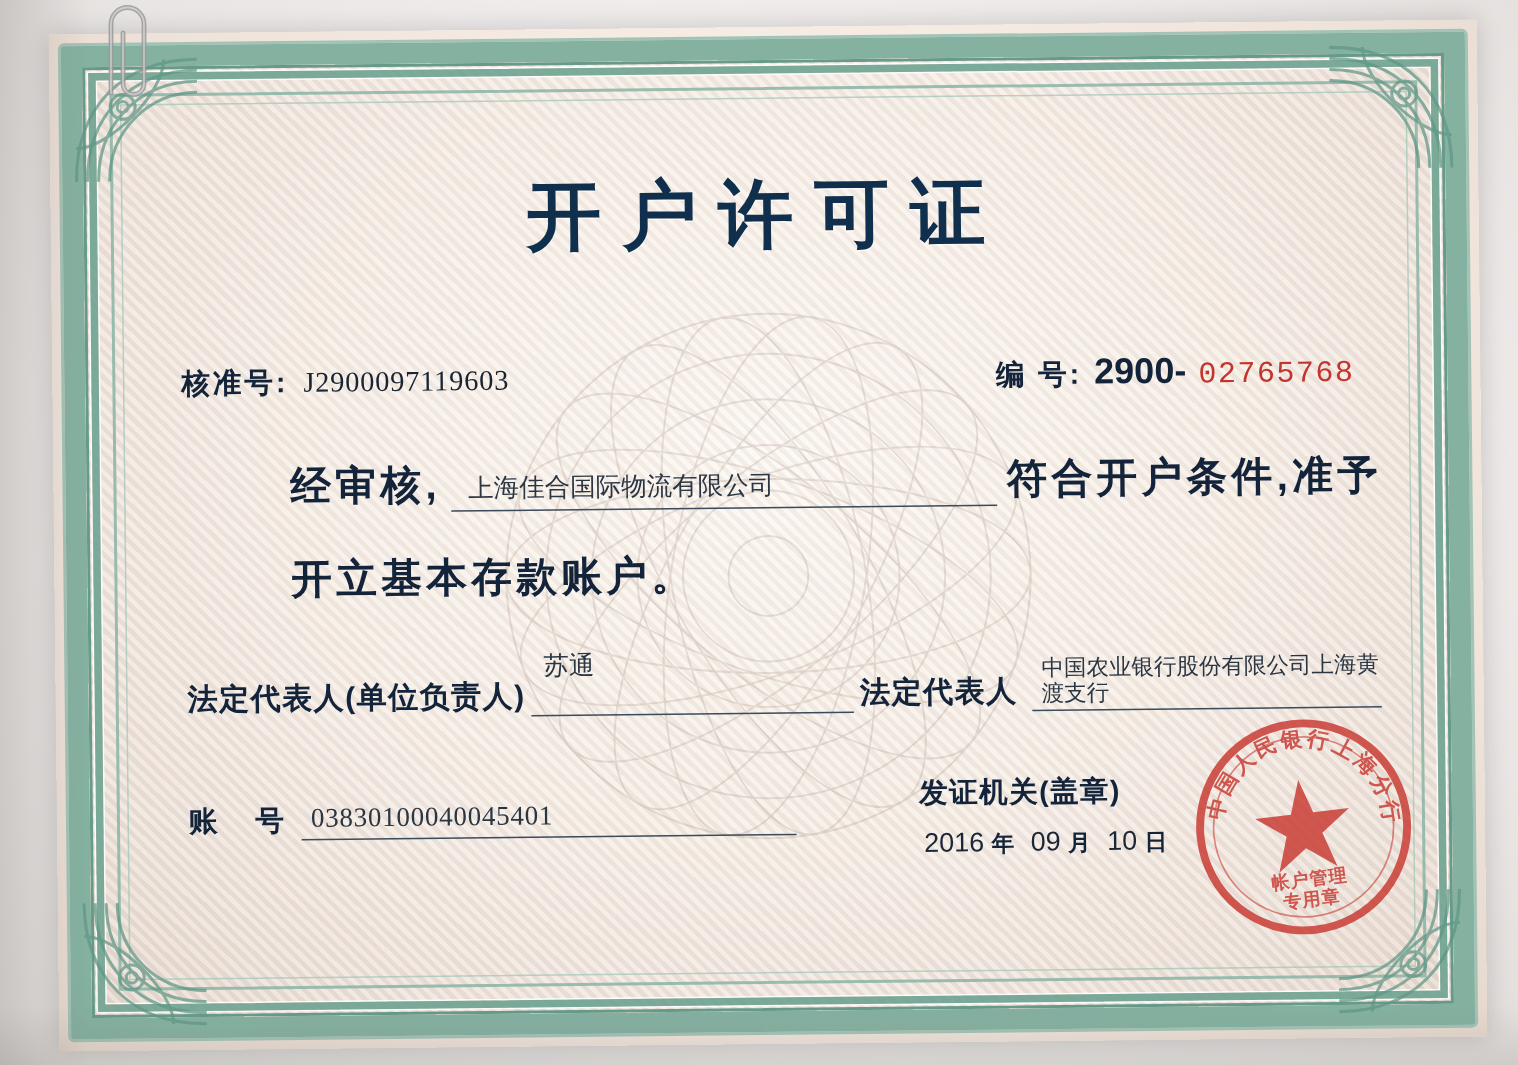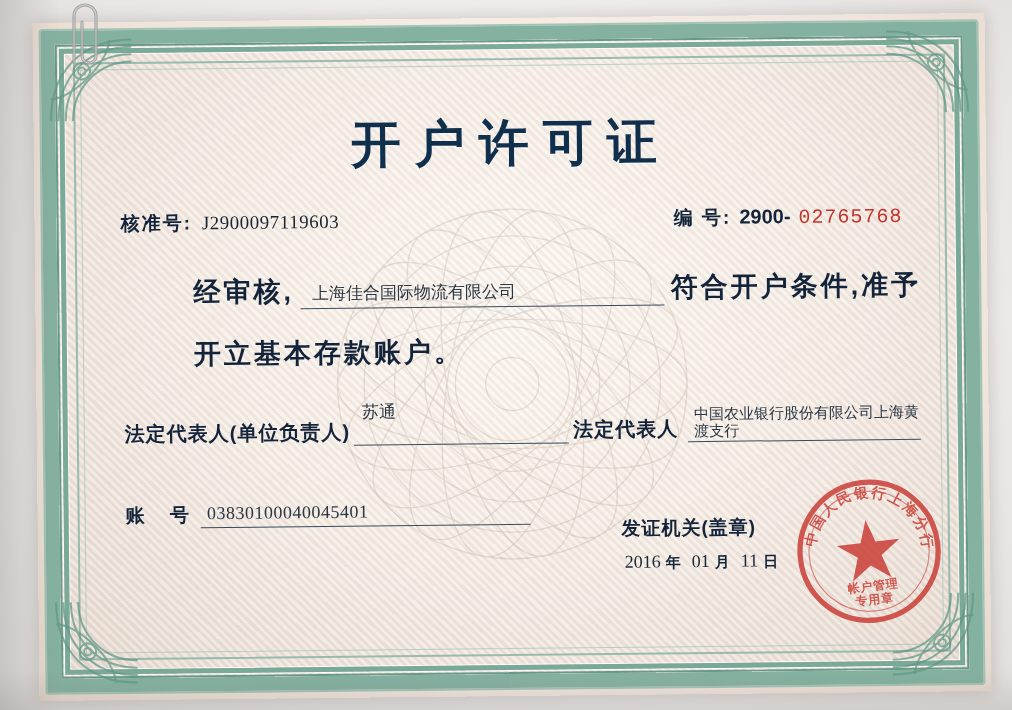--- a/index.html
+++ b/index.html
@@ -143,23 +143,24 @@
     gap: 8px;
   }
   .code-red {
     font-family: "Liberation Mono", monospace;
     font-size: 20px;
     color: #c4342c;
     letter-spacing: 1px;
   }
   .code-prefix {
     font-family: "Liberation Sans", sans-serif;
-    font-size: 20px;
-    font-weight: 700;
-    color: #13243a;
+    font-size: 24px;
+    font-weight: 700;
+    color: #13243a;
+    margin-top: 30px;
   }
 
   .body-line {
     display: flex;
     align-items: flex-end;
     margin-top: 38px;
     padding-left: 100px;
     padding-right: 10px;
     font-family: "Liberation Sans", sans-serif;
     font-weight: 700;
@@ -291,21 +292,21 @@
   .date-row {
     margin-top: 10px;
     display: flex;
     align-items: baseline;
     gap: 2px;
     font-family: "Liberation Sans", sans-serif;
     font-size: 17px;
     color: #1b2736;
   }
   .date-num {
-    font-family: Liberation Serif, serif;
+    font-family: Liberation Sans, sans-serif;
     font-size: 18px;
     color: #1b2736;
     padding: 0 3px;
   }
   .date-unit {
     font-family: "Liberation Sans", sans-serif;
     font-weight: 700;
     font-size: 15px;
     color: #13243a;
     padding-right: 6px;
@@ -484,23 +485,23 @@
         <span class="acct-line">
           <span class="handwritten">03830100040045401</span>
         </span>
       </div>
 
       <div class="issuer-block">
         <div class="issuer-label">发证机关(盖章)</div>
         <div class="date-row">
           <span class="date-num">2016</span>
           <span class="date-unit">年</span>
-          <span class="date-num">01</span>
+          <span class="date-num">09</span>
           <span class="date-unit">月</span>
-          <span class="date-num">11</span>
+          <span class="date-num">10</span>
           <span class="date-unit">日</span>
         </div>
       </div>
 
     </div>
 
     <div class="seal">
       <svg viewBox="0 0 200 200">
         <defs>
           <path id="sealArc" d="M 28 100 A 72 72 0 0 1 172 100"></path>

